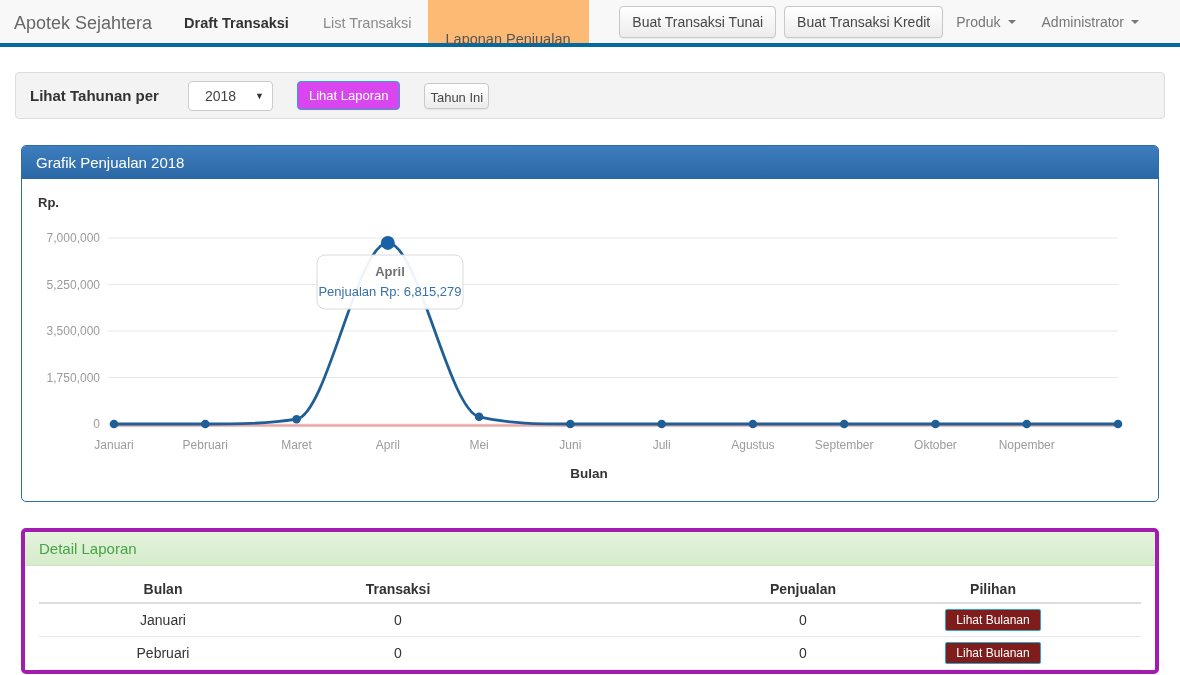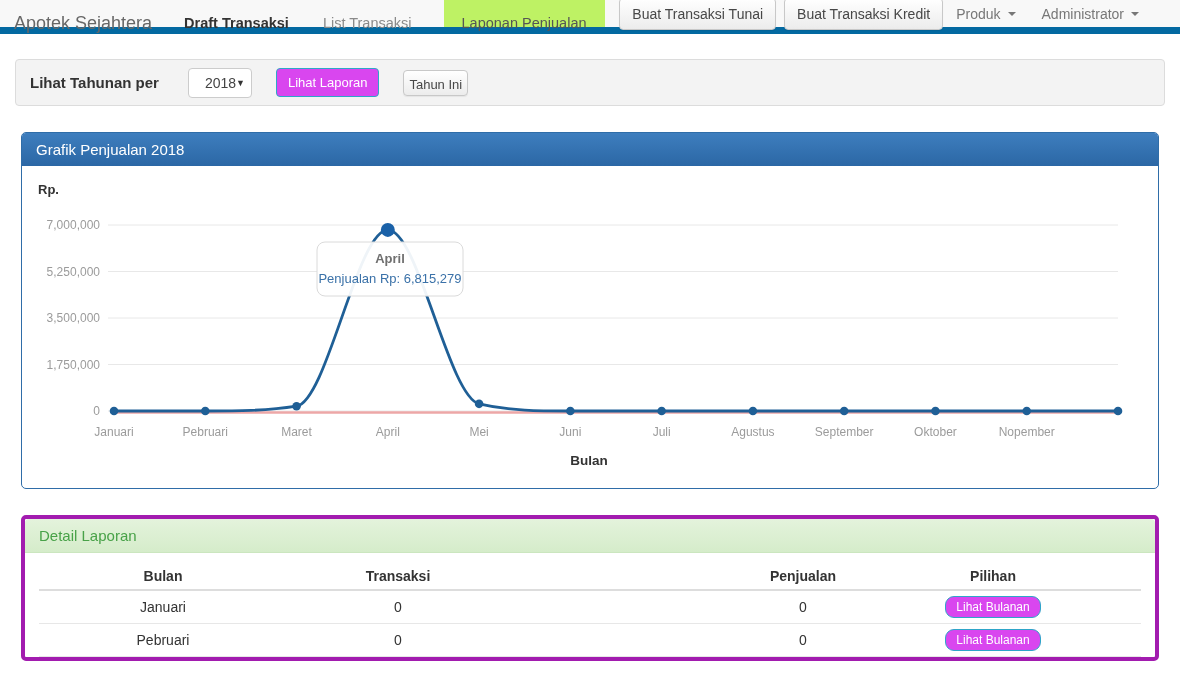--- a/index.html
+++ b/index.html
@@ -3,43 +3,43 @@
 <meta charset="utf-8">
 <style>
   * { box-sizing: border-box; margin: 0; padding: 0; }
   body {
     width: 1180px; height: 675px; overflow: hidden;
     background: #fff;
     font-family: "Liberation Sans", sans-serif;
     -webkit-font-smoothing: antialiased;
   }
   
-  .navbar { height: 34px; background: #f8f8f8; border-bottom: 7px solid #0369a1; display: flex; align-items: stretch; justify-content: space-between; }
+  .navbar { height: 47px; background: #f8f8f8; border-bottom: 4px solid #0369a1; display: flex; align-items: stretch; justify-content: space-between; }
   .brand { font-size: 18px; color: #676767; line-height: 46px; padding: 0 14px; cursor: pointer; }
   .nav-link { line-height: 46px; padding: 0 16px; font-size: 14.5px; color: #8a8a8a; cursor: pointer; }
   .nav-link.emphasis { color: #333; font-weight: bold; padding: 0 18px; }
-  .nav-link.active { background: #bef264; color: #555; padding: 0 18px; margin-left: 16px; }
+  .nav-link.active { background: #fdba74; color: #555; padding: 16px 18px; }
   .nav-right { margin-left: auto; display: flex; align-items: center; padding-right: 28px; }
   .btn { border-radius: 4px; cursor: pointer; white-space: nowrap; }
   .btn-default {
     background: linear-gradient(#ffffff, #ececec);
     border: 1px solid #c8c8c8; box-shadow: 0 1px 1px rgba(0,0,0,.06);
     color: #474747; font-size: 14px; padding: 7px 12px;
   }
   .nav-btn + .nav-btn { margin-left: 8px; }
   .menu-toggle { color: #777; font-size: 14px; display: flex; align-items: center; gap: 7px; padding: 0 13px; cursor: pointer; }
   .caret { width: 0; height: 0; border-left: 4px solid transparent; border-right: 4px solid transparent; border-top: 4px solid #777; }
   
   .well {
     margin: 25px 15px 0; background: #f3f3f3; border: 1px solid #dcdcdc; border-radius: 4px;
     padding: 8px 14px; display: flex; align-items: center; gap: 24px; height: 47px;
   }
   .well-label { font-weight: bold; font-size: 15px; color: #333; margin-right: 5px; }
   .year-select {
-    width: 64px; height: 30px; background: #fff; border: 1px solid #ccc; border-radius: 4px;
+    width: 85px; height: 30px; background: #fff; border: 1px solid #ccc; border-radius: 4px;
     display: flex; align-items: center; justify-content: space-between;
     padding: 0 8px 0 16px; font-size: 14px; color: #444; cursor: pointer;
   }
   .select-arrow { font-size: 9px; color: #333; }
   .btn-info {
     background: #d946ef; border: 1px solid #2ea6c9; color: #fff;
     font-size: 13px; padding: 6px 11px; height: 29px;
   }
   .btn-default-sm { font-size: 13px; padding: 6px 5px; height: 26px; }
   
@@ -56,22 +56,22 @@
     background: linear-gradient(#e4f3dc, #d5ecca); color: #48a248; font-size: 15px;
     padding: 8px 14px; border-bottom: 1px solid #cbe6bf; border-radius: 4px 4px 0 0;
   }
   .panel-body-table { padding: 9px 14px 0; }
   .table-row { display: grid; grid-template-columns: 248px 222px 588px; position: relative; align-items: center; }
   .table-row > div { text-align: center; }
   .thead-row { height: 29px; font-weight: bold; font-size: 14px; color: #333; border-bottom: 2px solid #ddd; }
   .tbody-row { height: 33px; font-size: 14px; color: #333; border-bottom: 1px solid #e7e7e7; }
   .action-cell { position: absolute; left: 850px; width: 208px; text-align: center; }
   .btn-xs-info {
-    background: #d946ef; border: 1px solid #2ea6c9; color: #fff;
-    font-size: 12px; padding: 3px 10px; border-radius: 9px; cursor: pointer;
+    background: #7f1d1d; border: 1px solid #2ea6c9; color: #fff;
+    font-size: 12px; padding: 3px 10px; border-radius: 2px; cursor: pointer;
   }
 </style>
 </head>
 <body>
 
 <div class="navbar">
   <div class="brand">Apotek Sejahtera</div>
   <div class="nav-link emphasis">Draft Transaksi</div>
   <div class="nav-link">List Transaksi</div>
   <div class="nav-link active">Laponan Penjualan</div>

